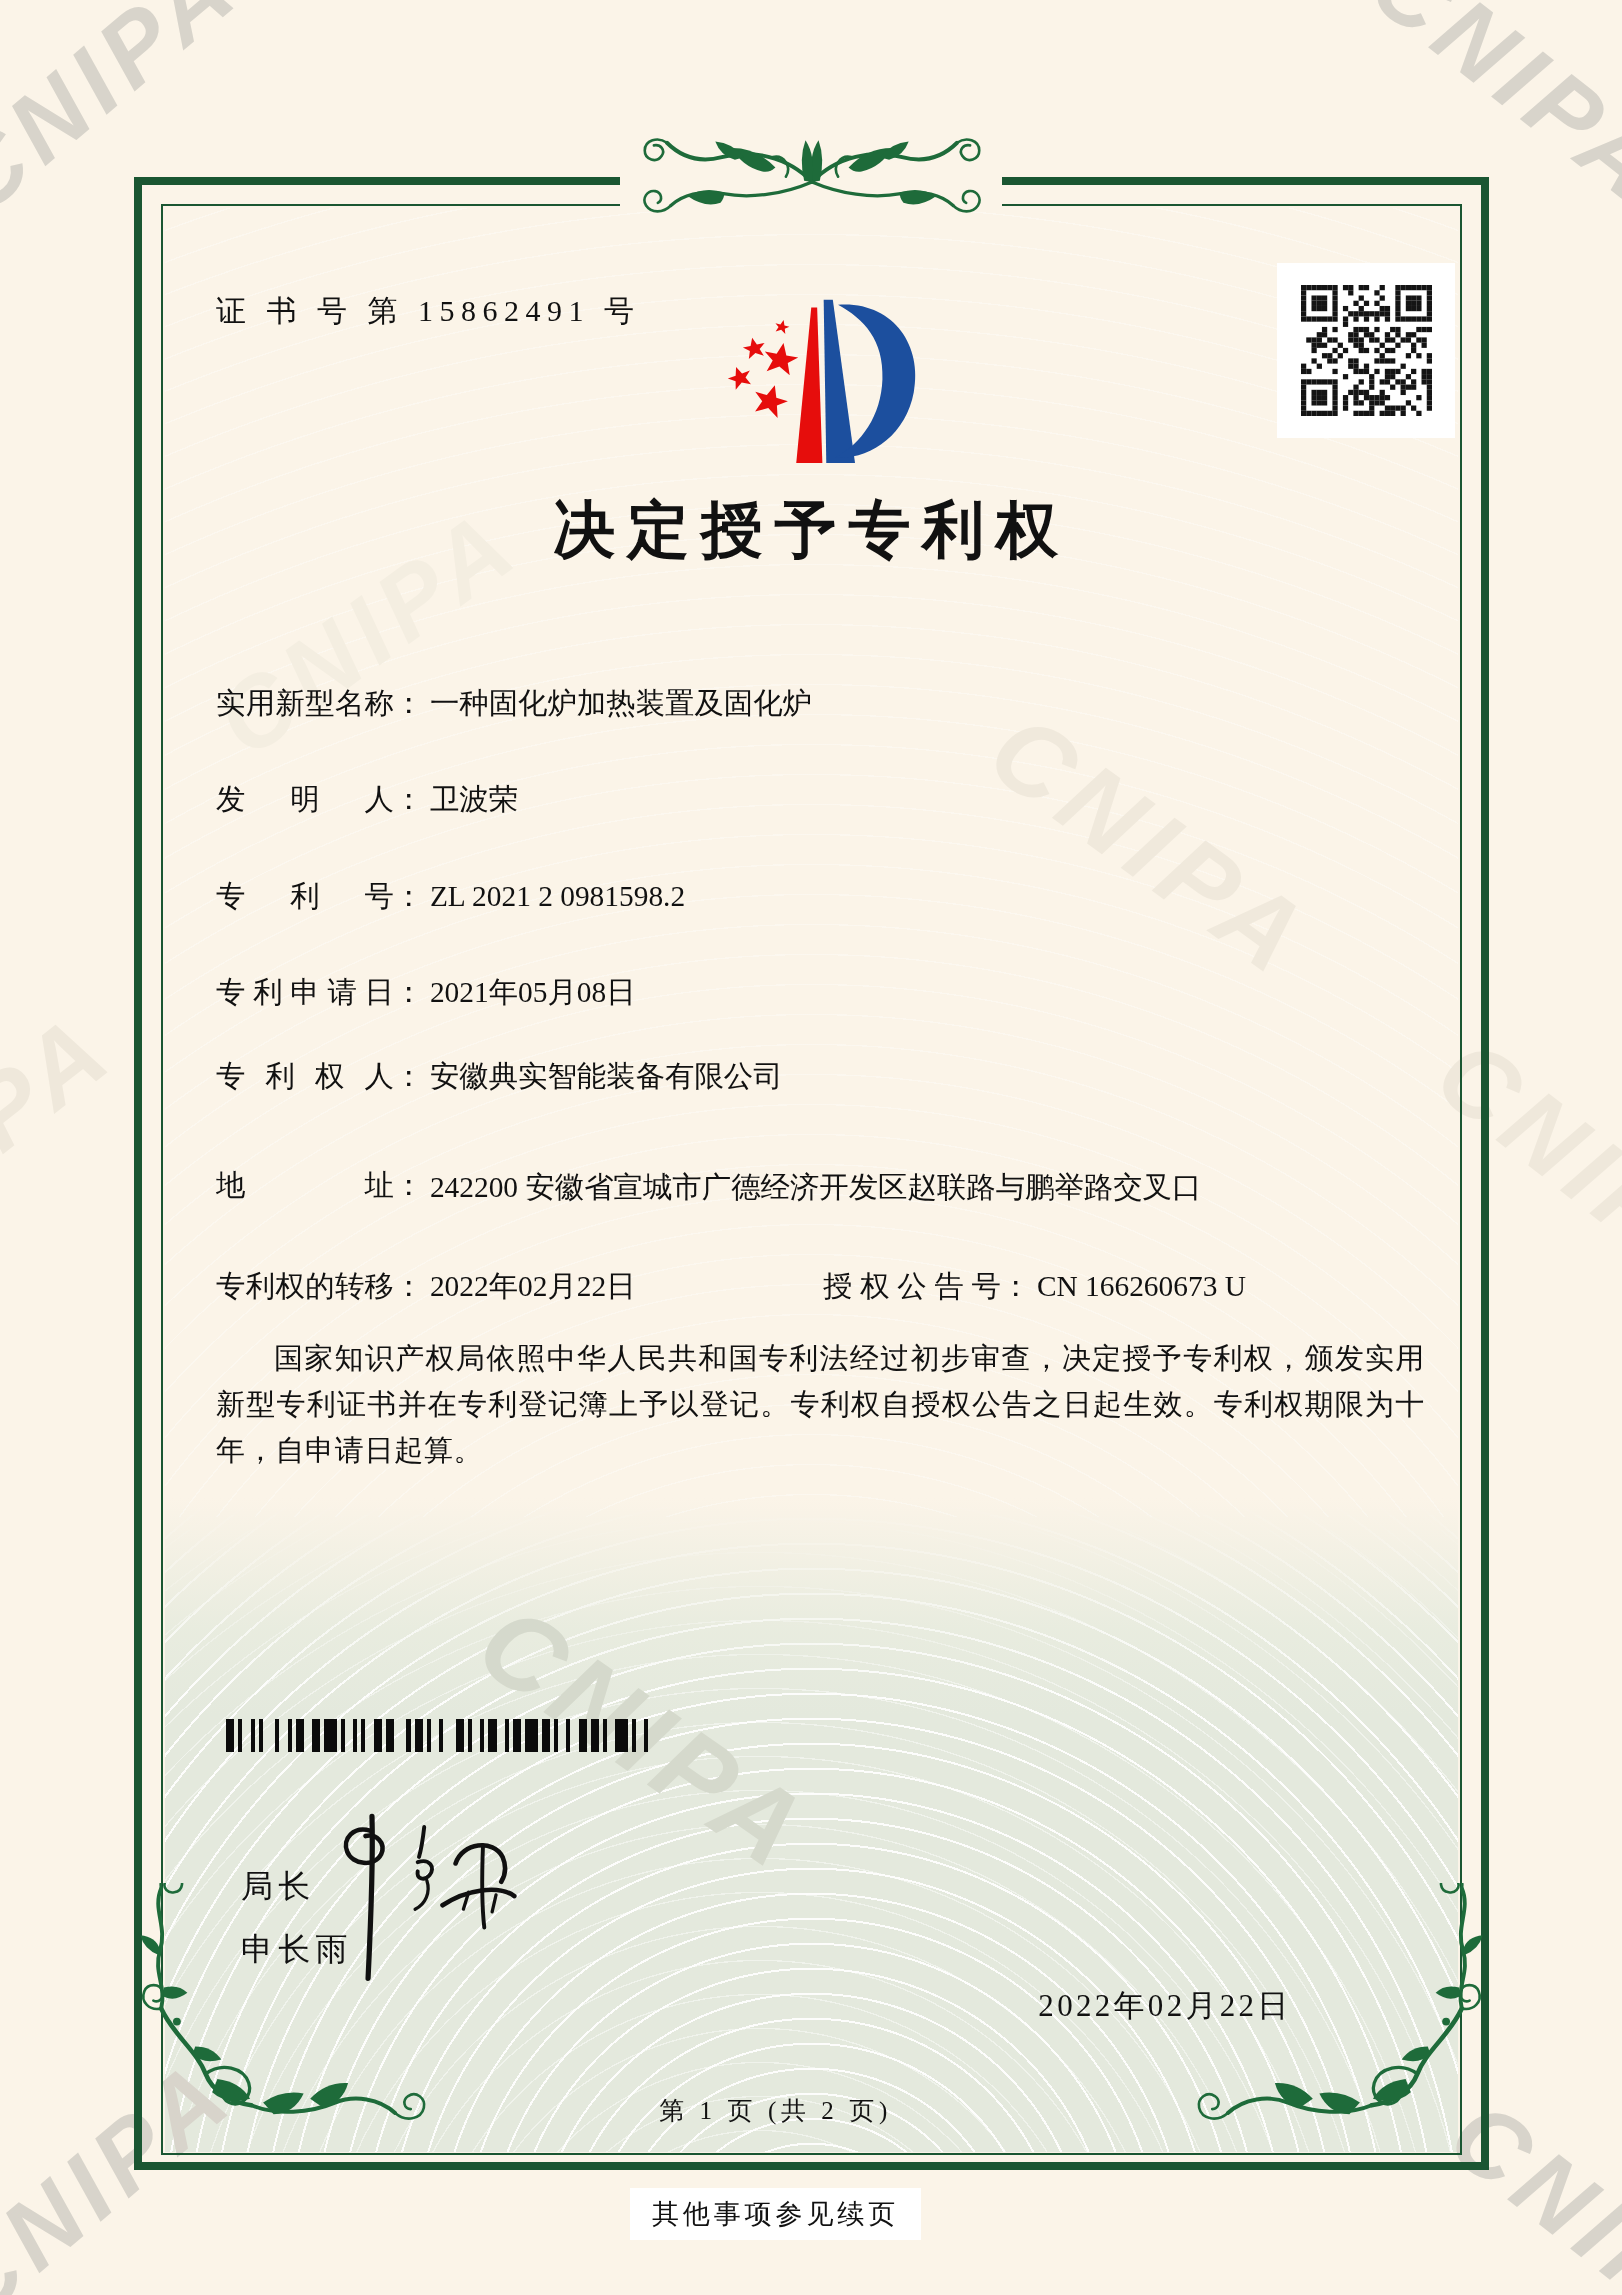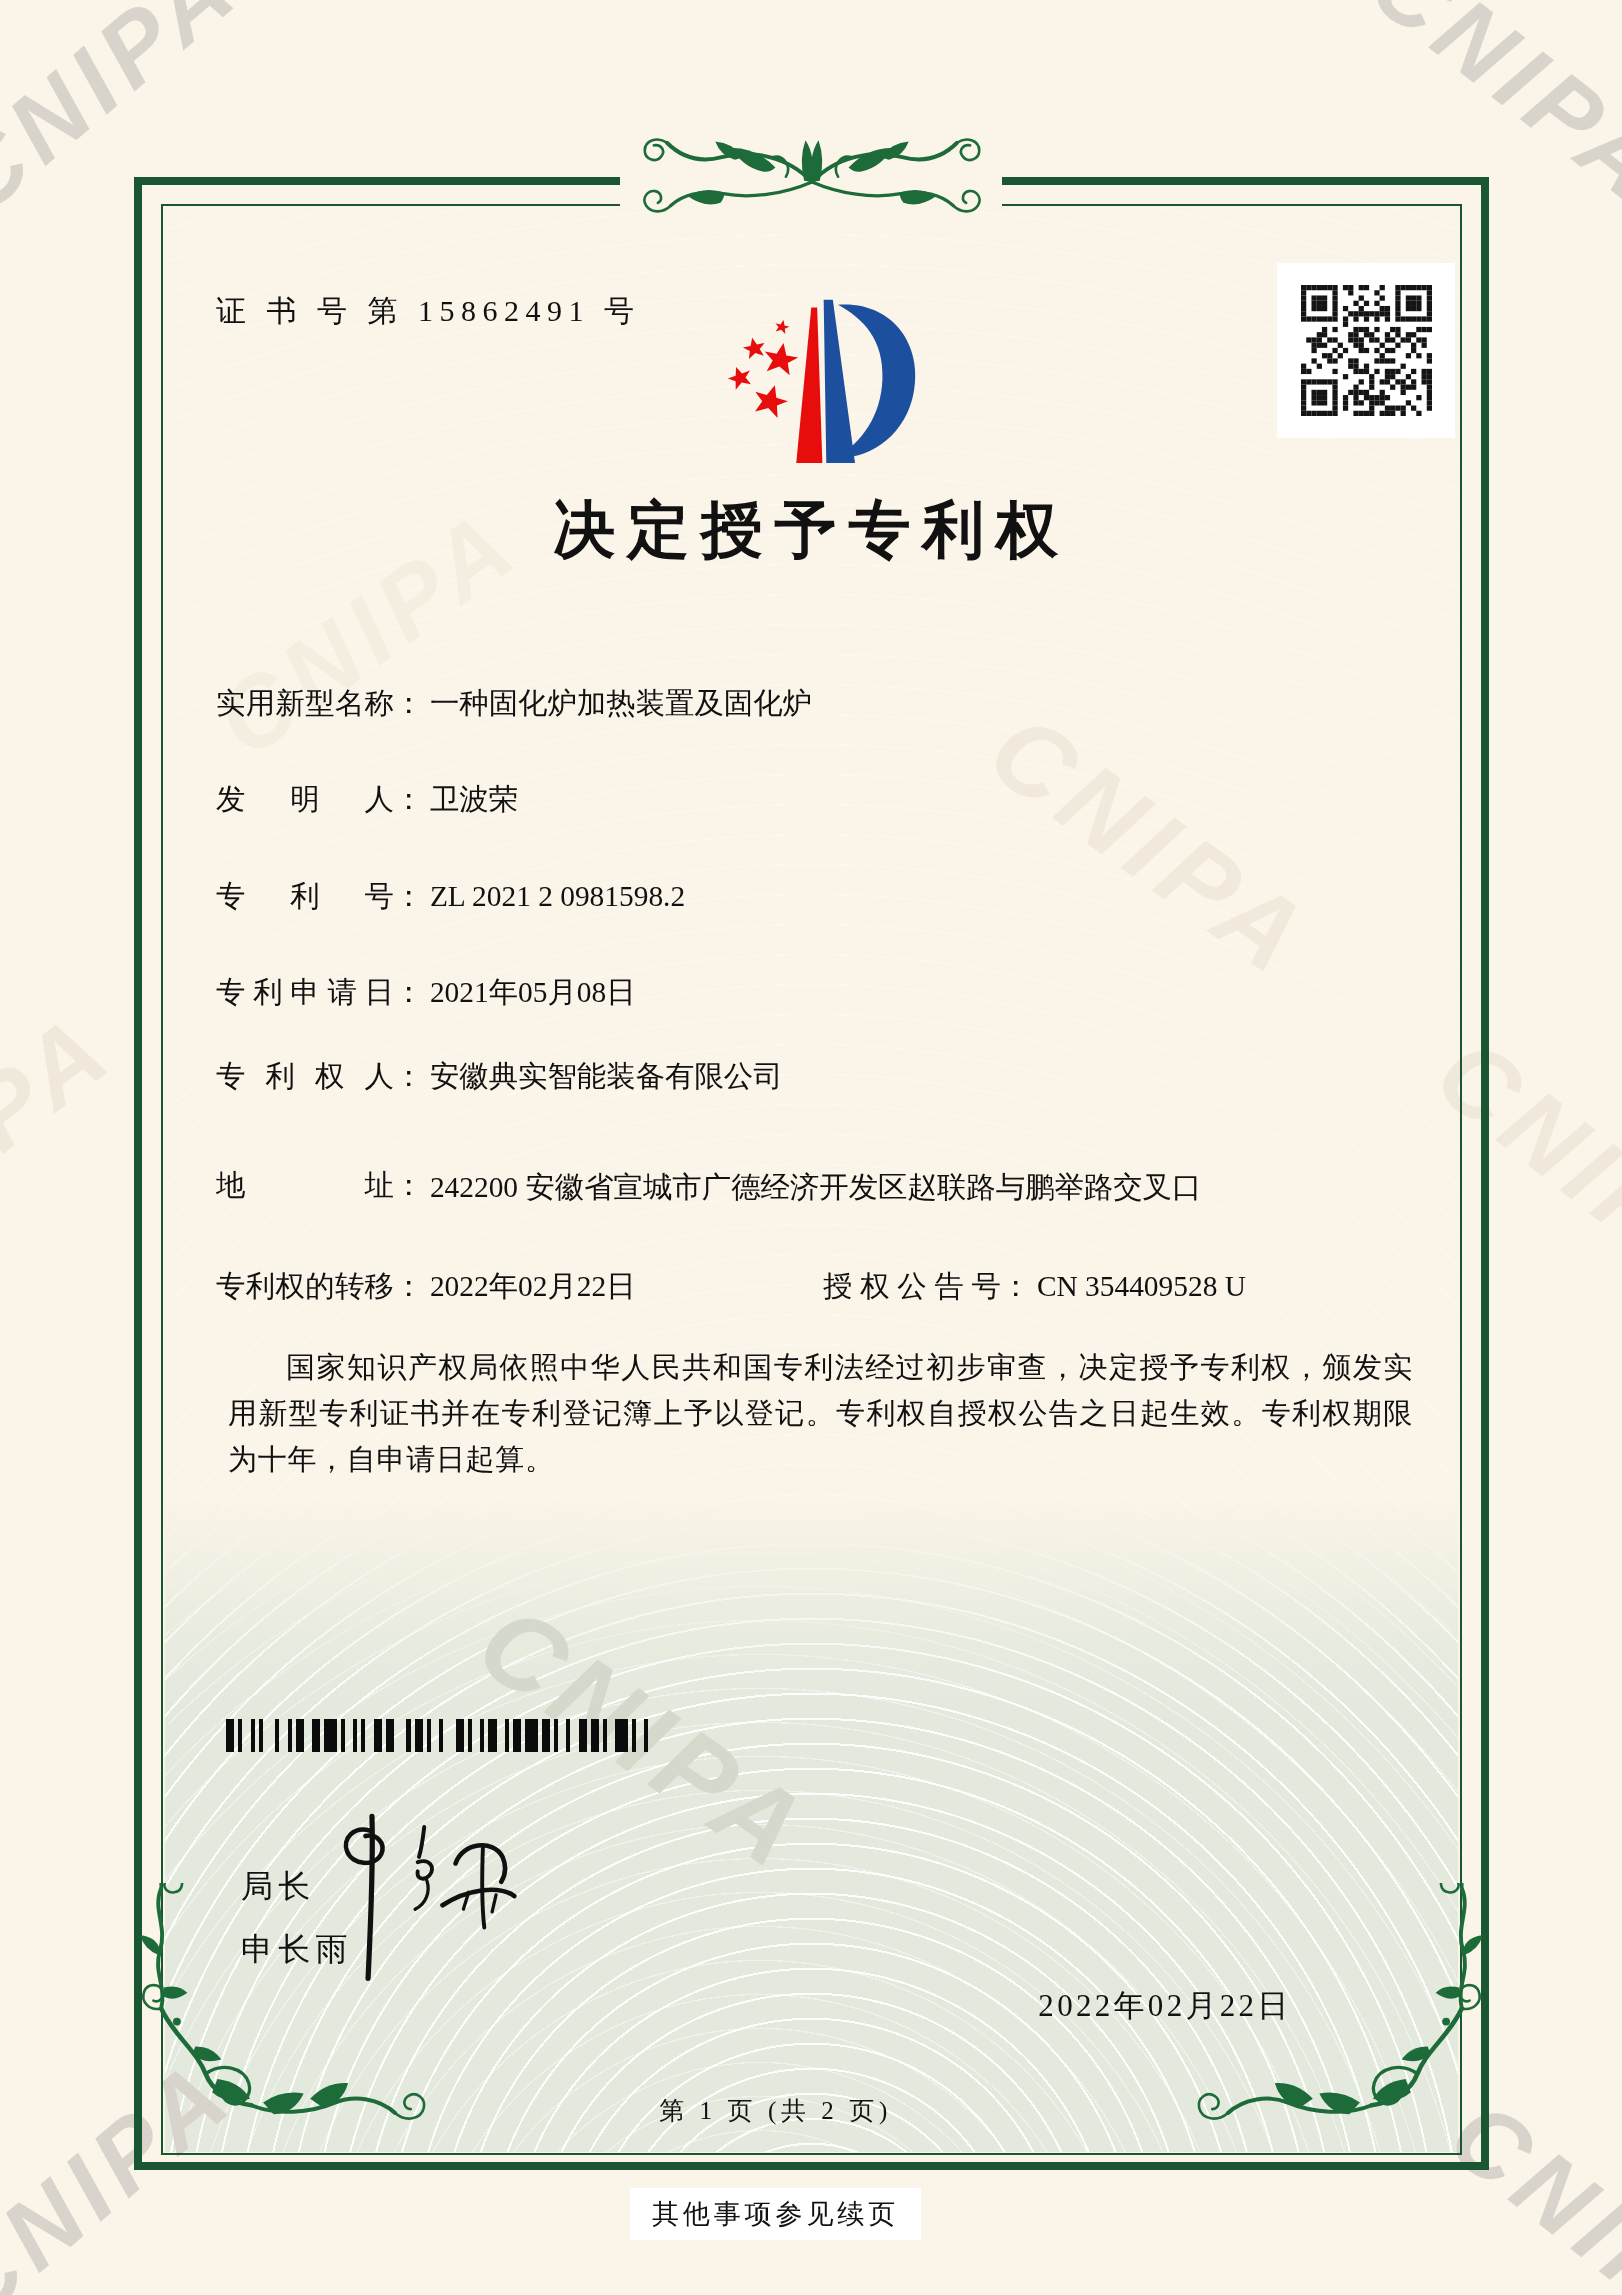--- a/index.html
+++ b/index.html
@@ -57,21 +57,21 @@
   #qr-box{left:1277px;top:263px;width:178px;height:175px;background:#ffffff;}
   #qr{position:absolute;left:23.6px;top:22px;}
   #title{left:134px;top:488px;width:1355px;text-align:center;font-size:62px;font-weight:bold;letter-spacing:11.8px;}
   .frow{position:absolute;left:216px;width:1230px;font-size:29.4px;line-height:38px;z-index:7;}
   .flabel{display:inline-block;width:178px;text-align:justify;text-align-last:justify;vertical-align:top;}
   .fcolon{vertical-align:top;}
   .fvalue{margin-left:6.5px;vertical-align:top;}
   .addr-value{display:inline-block;width:864px;line-height:43px;vertical-align:top;}
   .grant2{position:absolute;left:607px;top:0;}
   #body-text{left:216px;top:1335px;width:1209px;font-size:29px;line-height:46px;text-align:justify;}
-  #body-text p{margin:12px;text-indent:58px;letter-spacing:0.7px;font-family:Liberation Mono, monospace;}
+  #body-text p{margin:0;text-indent:58px;letter-spacing:0.7px;}
   #barcode{left:226px;top:1719px;width:424px;height:33px;display:flex;align-items:stretch;}
   #barcode span{height:100%;}
   #signer-title{left:241px;top:1865px;font-size:32px;letter-spacing:5.2px;}
   #signer-name{left:241px;top:1928px;font-size:32px;letter-spacing:5.2px;}
   #signature{left:308px;top:1807px;width:222px;height:190px;}
   #issue-date{left:982px;top:1985px;width:366px;text-align:center;font-size:31px;letter-spacing:3.3px;}
   #page-info{left:98px;top:2094px;width:1355px;text-align:center;font-size:25px;letter-spacing:4.6px;}
   #footer-box{left:630px;top:2188px;width:291px;height:52px;background:#ffffff;text-align:center;}
   #footer-box .txt{font-size:27px;line-height:52px;letter-spacing:3.9px;}
 </style>
@@ -472,21 +472,21 @@
 </div>
 <div class="frow" style="top:1057px">
   <span class="flabel">专利权人</span><span class="fcolon">：</span><span class="fvalue">安徽典实智能装备有限公司</span>
 </div>
 <div class="frow" style="top:1166px">
   <span class="flabel">地址</span><span class="fcolon">：</span><span class="fvalue addr-value">242200 安徽省宣城市广德经济开发区赵联路与鹏举路交叉口</span>
 </div>
 <div class="frow" style="top:1267px">
   <span class="flabel">专利权的转移</span><span class="fcolon">：</span><span class="fvalue">2022年02月22日</span>
   <span class="grant2">
-    <span class="flabel">授权公告号</span><span class="fcolon">：</span><span class="fvalue">CN 354409528 U</span>
+    <span class="flabel">授权公告号</span><span class="fcolon">：</span><span class="fvalue">CN 166260673 U</span>
   </span>
 </div>
 
 <div class="content" id="body-text">
   <p>国家知识产权局依照中华人民共和国专利法经过初步审查，决定授予专利权，颁发实用新型专利证书并在专利登记簿上予以登记。专利权自授权公告之日起生效。专利权期限为十年，自申请日起算。</p>
 </div>
 
 <div class="content" id="barcode">
     <span style="width: 8.2px; background: rgb(11, 11, 11);"></span>
     <span style="width: 4.1px; background: transparent;"></span>

